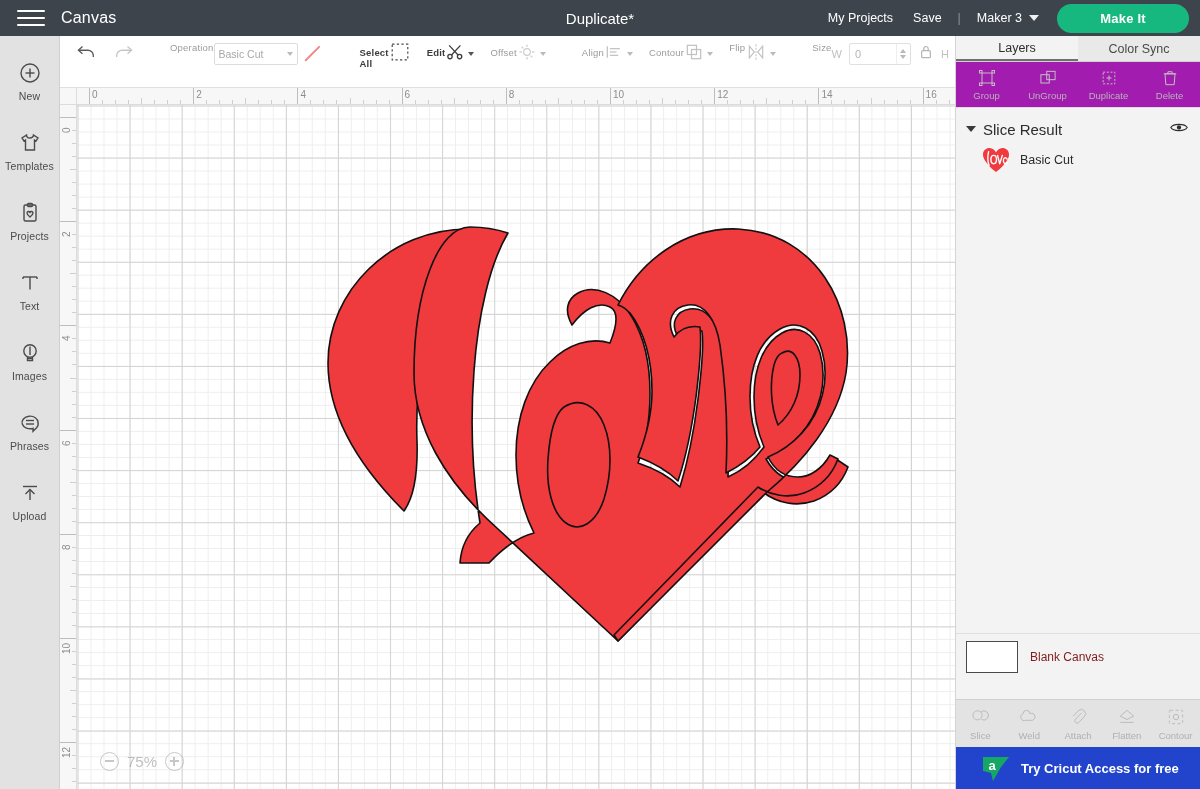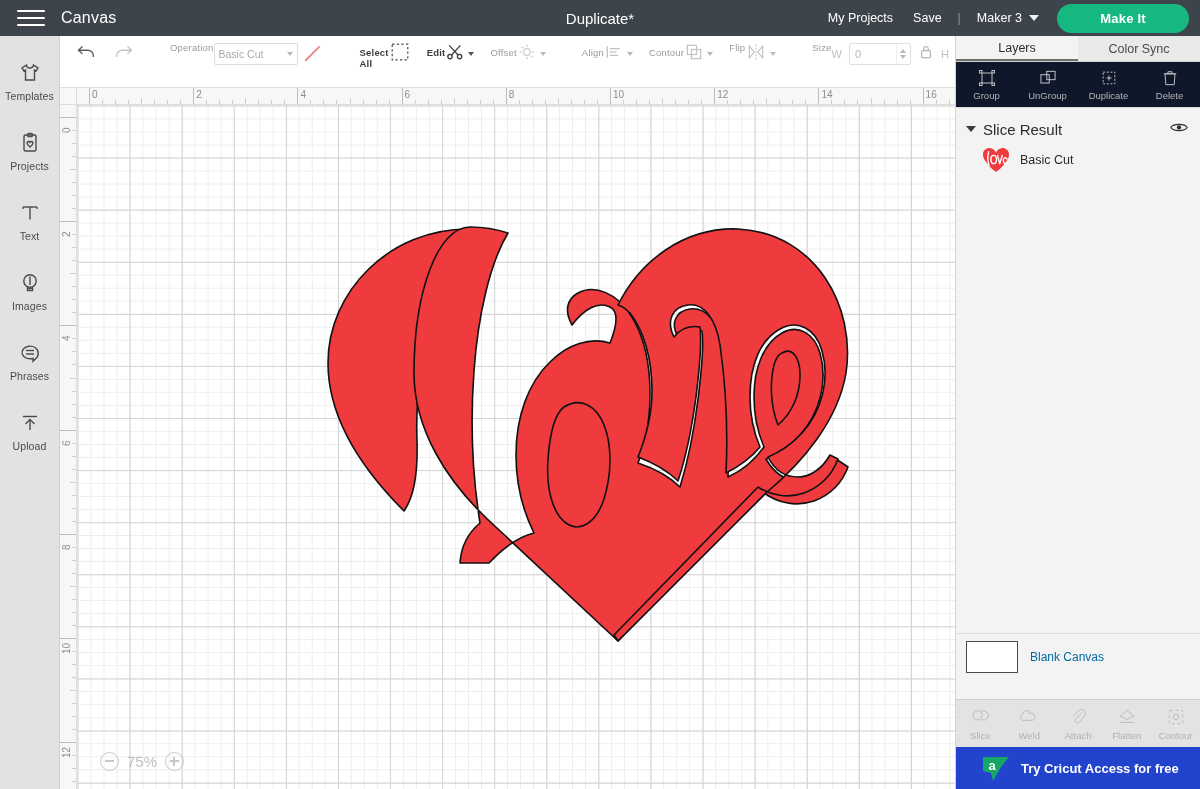--- a/index.html
+++ b/index.html
@@ -151,21 +151,21 @@
     position: absolute; left: 955px; top: 36px; width: 245px; height: 753px;
     background: #f3f3f3; border-left: 1px solid #d4d4d4;
   }
   .rtabs { display: flex; height: 26px; background: #ececec; border-bottom: 1px solid #cfcfcf; }
   .rtab {
     flex: 1; display: flex; align-items: center; justify-content: center;
     font-size: 12.5px; color: #4a4a4a; cursor: pointer; background: #e9e9e9;
   }
   .rtab.active { background: #f3f3f3; border-bottom: 2px solid #6f6f6f; color: #2e2e2e; }
   .ractions {
-    height: 46px; display: flex; background: #0f172a; border-bottom: 1px solid #dcdcdc;
+    height: 46px; display: flex; background: #a21caf; border-bottom: 1px solid #dcdcdc;
   }
   .raction {
     flex: 1; display: flex; flex-direction: column; align-items: center; justify-content: center;
     gap: 2px; cursor: pointer;
   }
   .raction .lab { font-size: 9.5px; color: #b6b6b6; }
   .raction svg { stroke: #c0c0c0; fill: none; stroke-width: 1.2; }
   .layer-body { position: absolute; left:0; top: 74px; right: 0; bottom: 152px; background: #f3f3f3; overflow: auto;}
   .layer-group {
     display: flex; align-items: center; padding: 10px 12px 4px 10px; gap: 7px;
@@ -177,21 +177,21 @@
   .layer-row { display: flex; align-items: center; gap: 10px; padding: 5px 12px 5px 26px; cursor: pointer; }
   .layer-thumb { width: 28px; height: 26px; }
   .layer-label { font-size: 12.5px; color: #2b2b2b; }
 
   .canvas-row {
     position: absolute; left: 0; right: 0; bottom: 110px; height: 46px;
     display: flex; align-items: center; gap: 12px; padding-left: 10px;
     border-top: 1px solid #e0e0e0; background: #f3f3f3;
   }
   .canvas-sw { width: 52px; height: 32px; border: 1px solid #4a4a4a; background: #ffffff; cursor: pointer;}
-  .canvas-lab { font-size: 12px; color: #0369a1; }
+  .canvas-lab { font-size: 12px; color: #7f1d1d; }
 
   .opbar {
     position: absolute; left: 0; right: 0; bottom: 42px; height: 48px;
     display: flex; background: #e3e3e3; border-top: 1px solid #d0d0d0;
   }
   .opbtn { flex:1; display:flex; flex-direction:column; align-items:center; justify-content:center; gap:3px; cursor:pointer;}
   .opbtn .lab { font-size: 9.5px; color: #b0b0b0; }
   .opbtn svg { stroke: #bcbcbc; fill: none; stroke-width: 1.2; }
 
   .promo {
@@ -222,20 +222,30 @@
       <div class="machine-sel">
         <span class="lbl">Maker 3</span>
         <span class="chev"></span>
       </div>
       <button class="makeit">Make It</button>
     </div>
   </div>
 
   <div class="leftnav">
 
+    <div class="nav-item">
+      <span class="ico">
+        <svg viewBox="0 0 24 24" width="24" height="24">
+            <circle cx="12" cy="12" r="9"></circle>
+            <line x1="12" y1="7.5" x2="12" y2="16.5"></line>
+            <line x1="7.5" y1="12" x2="16.5" y2="12"></line>
+          </svg>
+      </span>
+      <span class="lab">New</span>
+    </div>
 
     <div class="nav-item">
       <span class="ico">
         <svg viewBox="0 0 24 24" width="24" height="24">
             <path d="M8.5 4 L4 7 L6 10 L7.5 9 V19 h9 V9 L18 10 L20 7 L15.5 4 a3.5 3 0 0 1 -7 0 Z"></path>
           </svg>
       </span>
       <span class="lab">Templates</span>
     </div>
 

